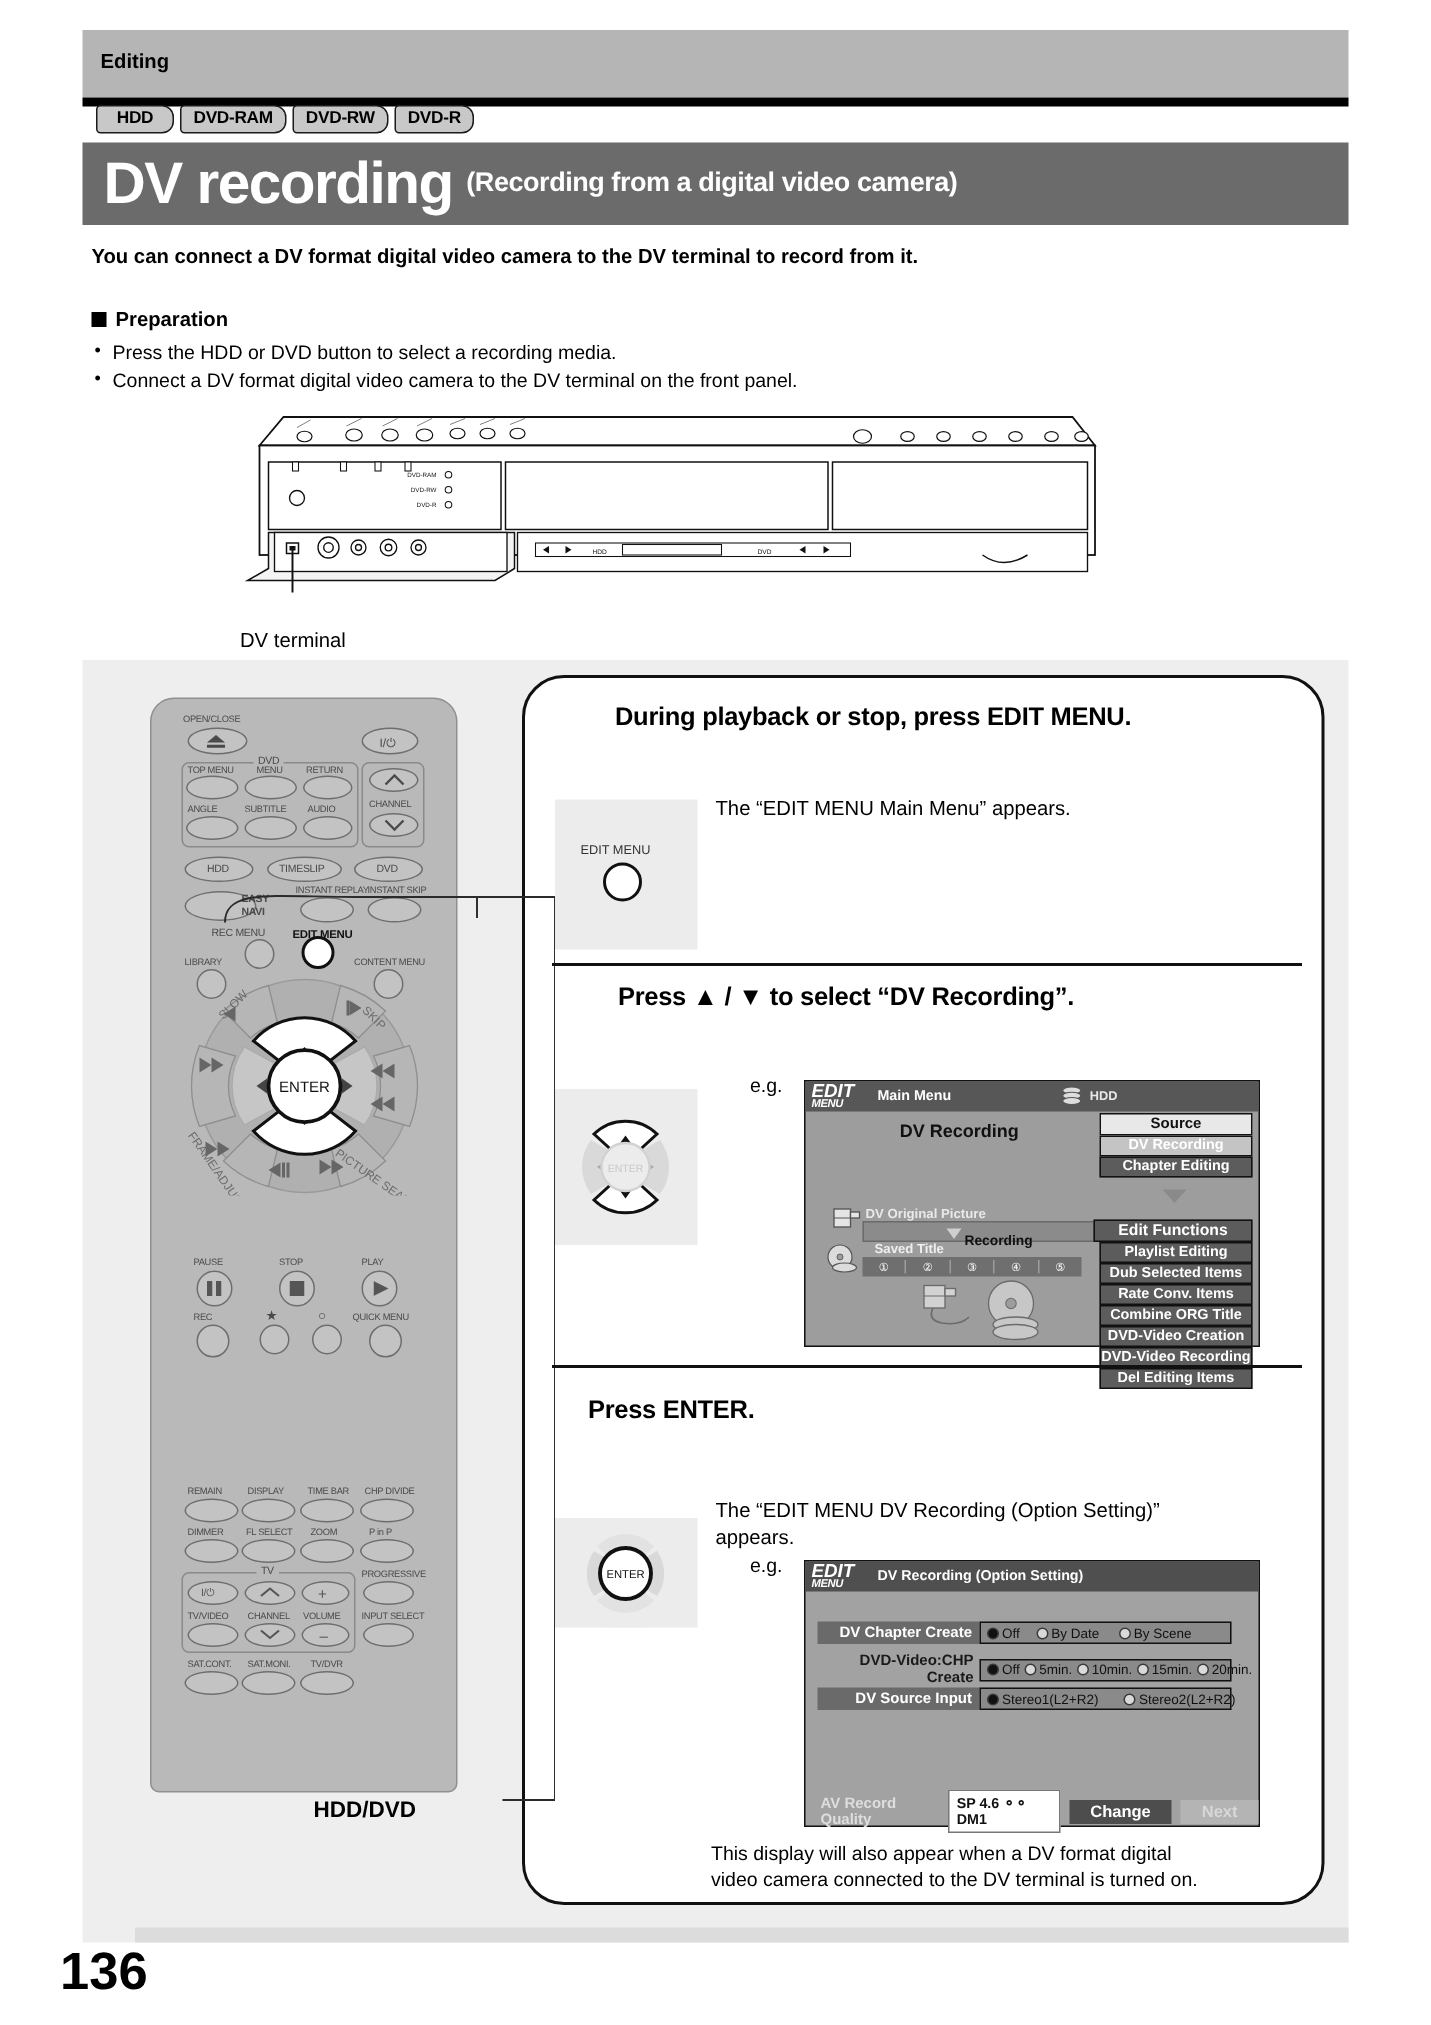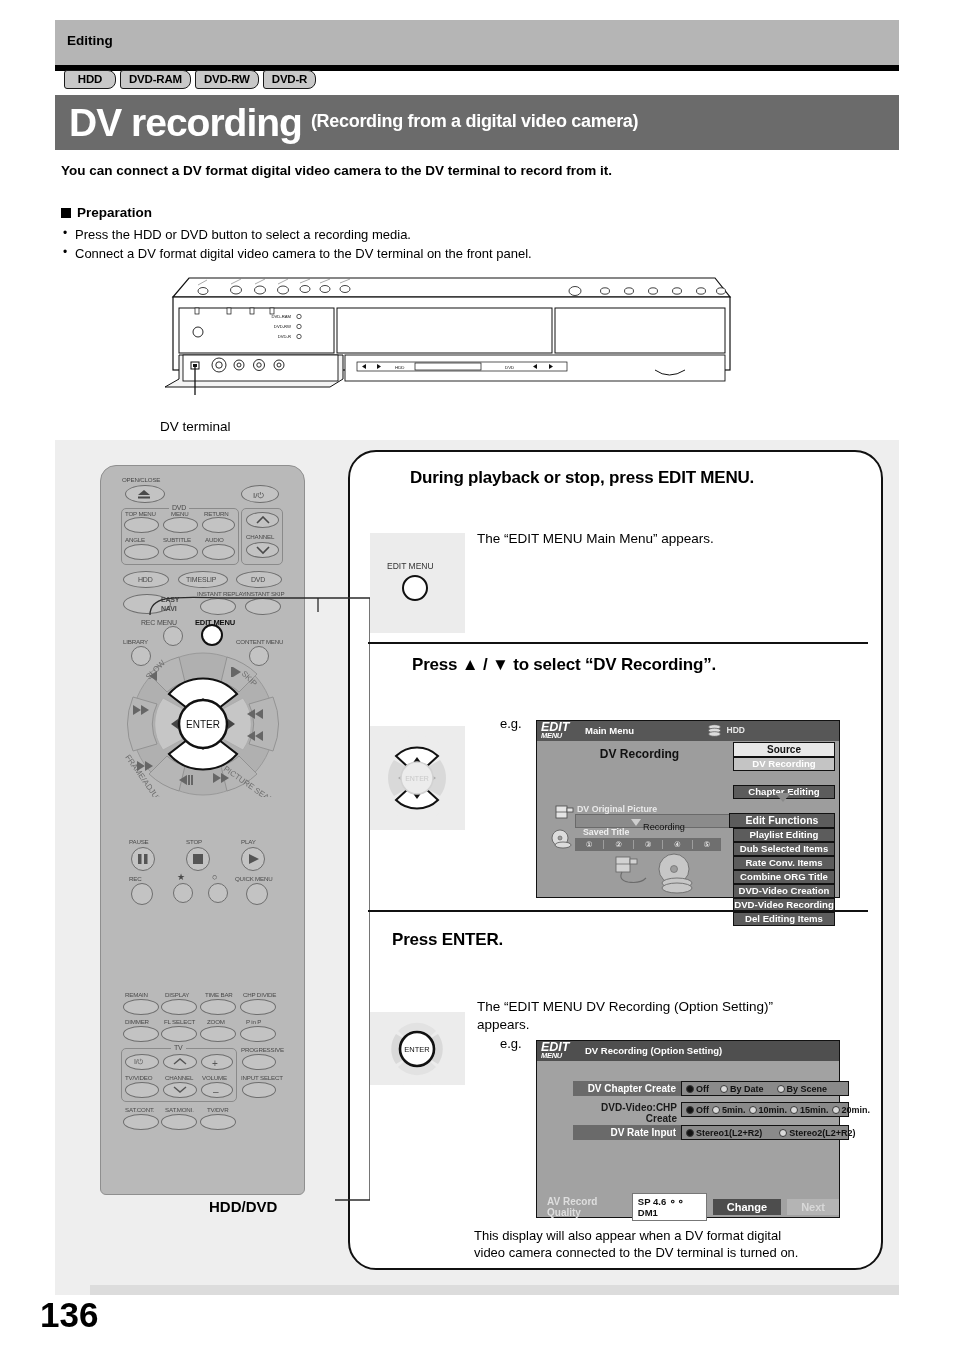--- a/index.html
+++ b/index.html
@@ -191,21 +191,21 @@
   .osd1-bar {
     position: absolute; left: 38px; top: 93px; width: 155px; height: 14px;
     background: #8b8b8b; border: 1px solid #6a6a6a;
   }
   .osd1-saved {
     position: absolute; left: 46px; top: 106px;
     font-size: 8.8px; font-weight: bold; color: #efefef;
   }
   .osd1-rec {
     position: absolute; left: 106px; top: 101px;
-    font-size: 9.2px; font-weight: normal; color: #111;
+    font-size: 9.2px; font-weight: bold; color: #111;
   }
   .osd1-chapbar {
     position: absolute; left: 38px; top: 117px; width: 146px; height: 13px;
     background: #6f6f6f; display: flex; align-items: center;
   }
   .chapcell {
     flex: 1; text-align: center; font-size: 7.5px; color: #fff;
     border-right: 1px solid #9d9d9d;
   }
   .chapcell:last-child { border-right: none; }
@@ -240,41 +240,41 @@
     border-right: 5px solid transparent; border-top: 7px solid #cfcfcf;
   }
 
   
   .osd2 {
     position: absolute; left: 536px; top: 1040px;
     width: 304px; height: 178px;
     background: #a2a2a2;
     border: 1.5px solid #111;
   }
-  .opt-row { position: absolute; display: flex; align-items: flex-start; margin-left: 28px; }
+  .opt-row { position: absolute; display: flex; align-items: center; }
   .opt-lbl {
     font-size: 10px; font-weight: bold; color: #1a1a1a;
     text-align: right; padding-right: 4px;
   }
   .opt-lbl.inv {
     background: #6a6a6a; color: #fff;
     padding: 2px 5px 2px 14px;
   }
   .opt-box {
     background: #8a8a8a; border: 1.3px solid #111;
     height: 15px; display: flex; align-items: center;
     padding: 0 4px; gap: 3px;
   }
   .radio {
     display: inline-block; width: 8px; height: 8px; border-radius: 50%;
     border: 1.2px solid #3a3a3a; background: #d9d9d9; margin-right: 2px;
     vertical-align: middle;
   }
   .radio.on { background: #111; }
-  .opt-opt { font-size: 9px; font-weight: bold; color: #111; display:flex; align-items:center; }
+  .opt-opt { font-size: 9px; font-weight: normal; color: #111; display:flex; align-items:center; }
   .avq-row { position: absolute; left: 10px; top: 152px; display: flex; align-items: center; gap: 6px;}
   .avq-lbl { font-size: 10px; font-weight: bold; color: #dedede; }
   .avq-val {
     background: #fff; color: #111; font-size: 9.5px; font-weight: bold;
     padding: 2px 5px; border: 1px solid #777;
   }
   .avq-btn {
     background: #4d4d4d; color: #fff; font-size: 11px; font-weight: bold;
     padding: 2px 14px;
   }
@@ -690,21 +690,21 @@
     <line x1="4" y1="11" x2="18" y2="11" stroke="#6b6b6b" stroke-width="0.8"></line>
     <path d="M10,19 q-4,8 6,10 q12,2 18,-4" stroke="#6b6b6b" stroke-width="1.1" fill="none"></path>
     <circle cx="62" cy="16" r="15" fill="#c7c7c7" stroke="#6b6b6b" stroke-width="0.9"></circle>
     <circle cx="62" cy="16" r="3.5" fill="#9d9d9d" stroke="#6b6b6b" stroke-width="0.7"></circle>
     <ellipse cx="65" cy="30" rx="15" ry="5" fill="#c7c7c7" stroke="#6b6b6b" stroke-width="0.9"></ellipse>
     <ellipse cx="65" cy="35" rx="15" ry="5" fill="#c7c7c7" stroke="#6b6b6b" stroke-width="0.9"></ellipse>
   </svg>
 
   <div class="osd-src-head">Source</div>
   <div class="osd-item sel" style="top:36px;">DV Recording</div>
-  <div class="osd-item dark" style="top:64px;">Chapter Editing</div>
+  <div class="osd-item dark" style="top:50px;">Chapter Editing</div>
   <div class="arrow-down"></div>
   <div class="osd-ef-head">Edit Functions</div>
   <div class="osd-item dark" style="top:107px;">Playlist Editing</div>
   <div class="osd-item dark" style="top:121px;">Dub Selected Items</div>
   <div class="osd-item dark" style="top:135px;">Rate Conv. Items</div>
   <div class="osd-item dark" style="top:149px;">Combine ORG Title</div>
   <div class="osd-item dark" style="top:163px;">DVD-Video Creation</div>
   <div class="osd-item dark" style="top:177px;">DVD-Video Recording</div>
   <div class="osd-item dark" style="top:191px;">Del Editing Items</div>
 </div>
@@ -779,21 +779,21 @@
           <span>15min.</span>
         </span>
       <span class="opt-opt">
           <i class="radio"></i>
           <span>20min.</span>
         </span>
     </div>
   </div>
 
   <div class="opt-row" style="left:8px;top:84px;">
-    <div class="opt-lbl inv" style="width:108px;">DV Rate Input</div>
+    <div class="opt-lbl inv" style="width:108px;">DV Source Input</div>
     <div class="opt-box" style="width:168px;">
       <span class="opt-opt">
           <i class="radio on"></i>
           <span>Stereo1(L2+R2)</span>
         </span>
       <span class="opt-opt" style="margin-left:14px;">
           <i class="radio"></i>
           <span>Stereo2(L2+R2)</span>
         </span>
     </div>

